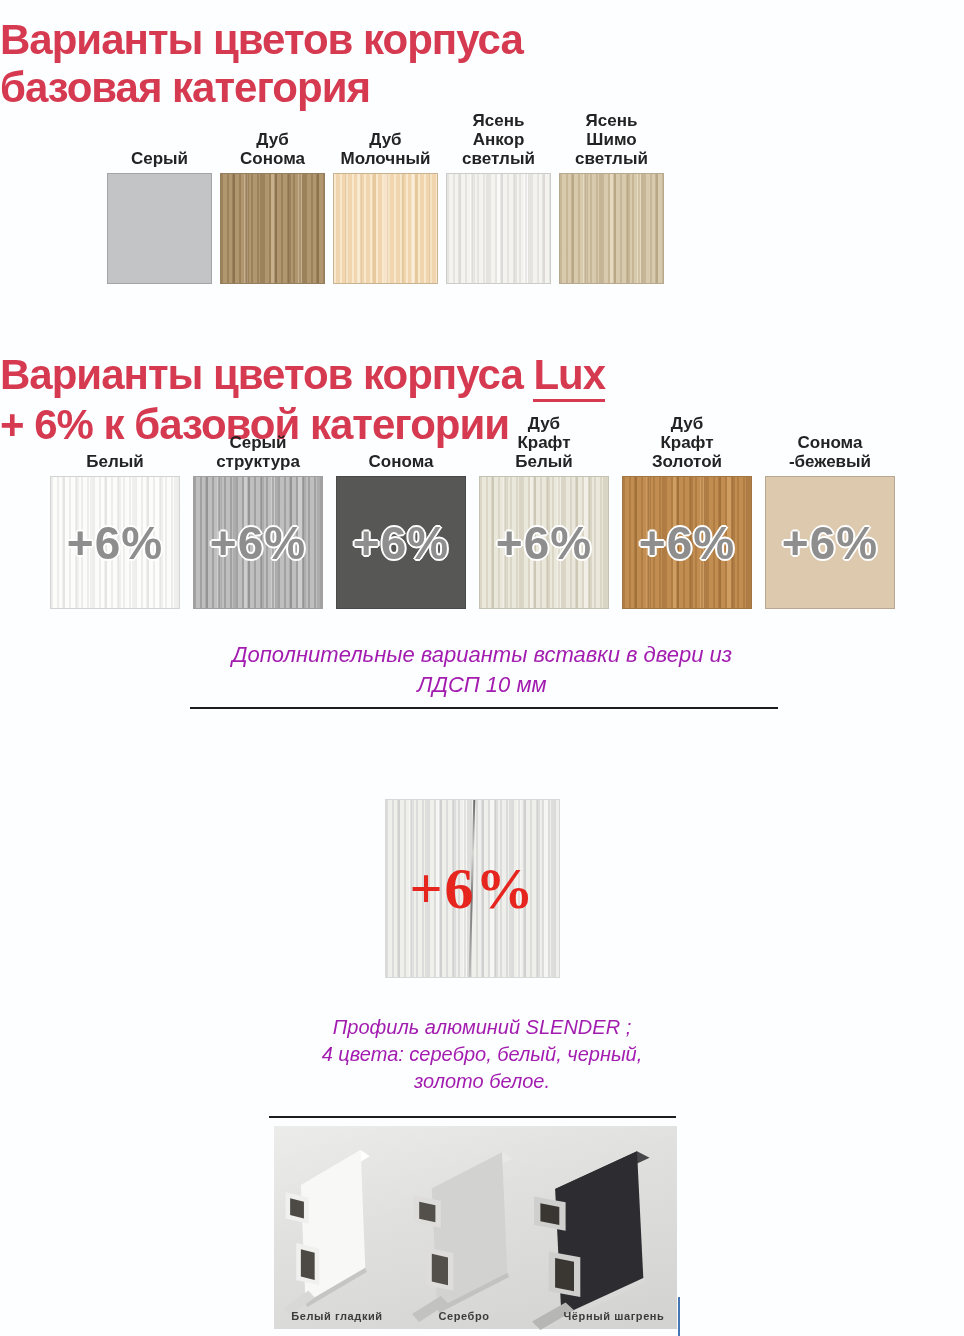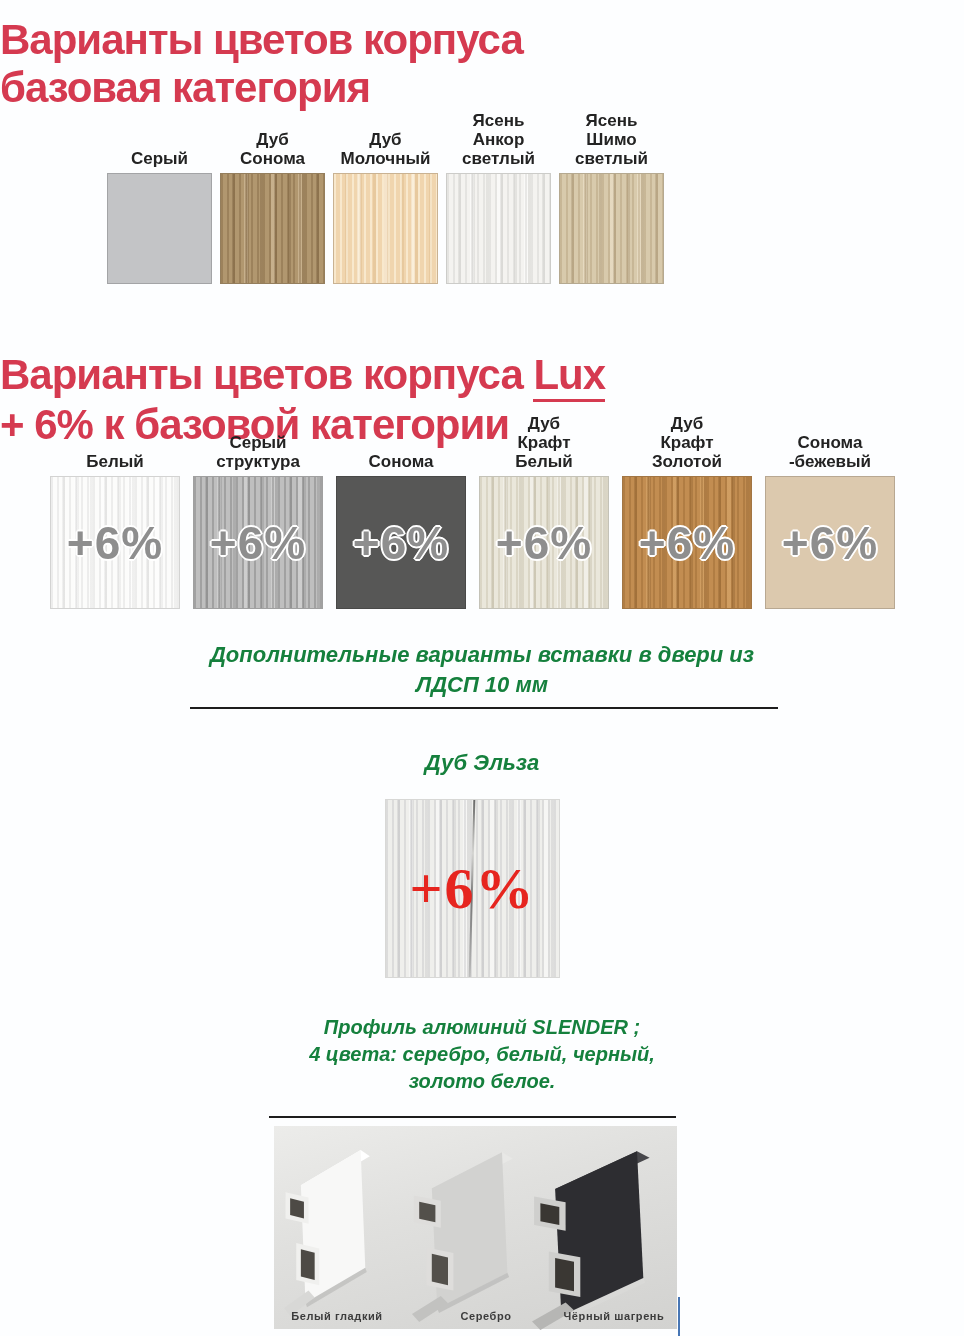--- a/index.html
+++ b/index.html
@@ -47,22 +47,22 @@
   .tx-kraftgold{--g1:rgba(135,88,36,.3);--g2:rgba(110,70,28,.24);--g3:rgba(236,192,132,.32);}
   .tx-elza{--g1:rgba(175,175,180,.3);--g2:rgba(160,160,165,.22);--g3:rgba(255,255,255,.45);}
 
   
   .plus-overlay{position:absolute;inset:0;display:flex;align-items:center;justify-content:center;
     font-size:46px;font-weight:bold;color:#8e8e8e;letter-spacing:1px;
     text-shadow:-2px 0 #fff,2px 0 #fff,0 -2px #fff,0 2px #fff,
                 -1px -1px #fff,1px 1px #fff,-1px 1px #fff,1px -1px #fff;}
 
   
-  .italic-heading{position:absolute;left:0;width:100%;text-align:center;color:#15803d;
-    font-weight:bold;font-style:italic;white-space:pre-line;}
+  .italic-heading{position:absolute;left:0;width:100%;text-align:center;color:#a21caf;
+    font-weight:normal;font-style:italic;white-space:pre-line;}
   .h-inserts{top:640px;font-size:22px;line-height:30px;}
   .h-elza{top:750px;font-size:22px;line-height:26px;}
   .h-slender{top:1014px;font-size:20px;line-height:27px;}
   .rule{position:absolute;height:2px;background:#1d1d1d;}
   .rule-1{left:190px;top:707px;width:588px;}
   .rule-2{left:269px;top:1116px;width:407px;}
 
   .elza-swatch{position:absolute;left:385px;top:799px;width:175px;height:179px;
     border:1px solid #d8d8d6;box-sizing:border-box;overflow:hidden;}
   .elza-swatch::before{content:"";position:absolute;inset:0;
@@ -172,21 +172,20 @@
       <div class="sw tx-flat" style="background-color: rgb(220, 201, 174);">
         <span class="plus-overlay">+6%</span>
       </div>
     </div>
   </div>
 
   <div class="italic-heading h-inserts">Дополнительные варианты вставки в двери из
 ЛДСП 10 мм</div>
   <div class="rule rule-1"></div>
 
-  <div class="italic-heading h-elza">Дуб Эльза</div>
 
   <div class="elza-swatch tx-elza" style="background-color: rgb(239, 239, 236);">
     <span class="elza-crack"></span>
     <span class="elza-plus" style="color: rgb(230, 37, 31);">+6%</span>
   </div>
 
   <div class="italic-heading h-slender">Профиль алюминий SLENDER ;
 4 цвета: серебро, белый, черный,
 золото белое.</div>
   <div class="rule rule-2"></div>
@@ -222,18 +221,18 @@
         <polygon points="22,56 100,16 106,150 28,190" fill="var(--slab)"></polygon>
         <polygon points="28,190 106,150 108,155 30,195" fill="rgba(255,255,255,.08)"></polygon>
         <polygon points="2,64 32,70 32,100 2,94" fill="var(--frame)"></polygon>
         <polygon points="8,71 26,75 26,94 8,90" fill="var(--hollow)"></polygon>
         <polygon points="16,122 46,128 46,170 16,164" fill="var(--frame)"></polygon>
         <polygon points="22,129 40,133 40,164 22,160" fill="var(--hollow)"></polygon>
         <polygon points="0,196 32,176 40,184 8,205" fill="var(--flange)"></polygon>
       </svg>
     </div>
     <span class="photo-label" style="left:63px;">Белый гладкий</span>
-    <span class="photo-label" style="left:212px;">Серебро</span>
+    <span class="photo-label" style="left:190px;">Серебро</span>
     <span class="photo-label" style="left:340px;">Чёрный шагрень</span>
   </div>
 
   <div class="blue-tick"></div>
 </div>
 
 </body></html>

